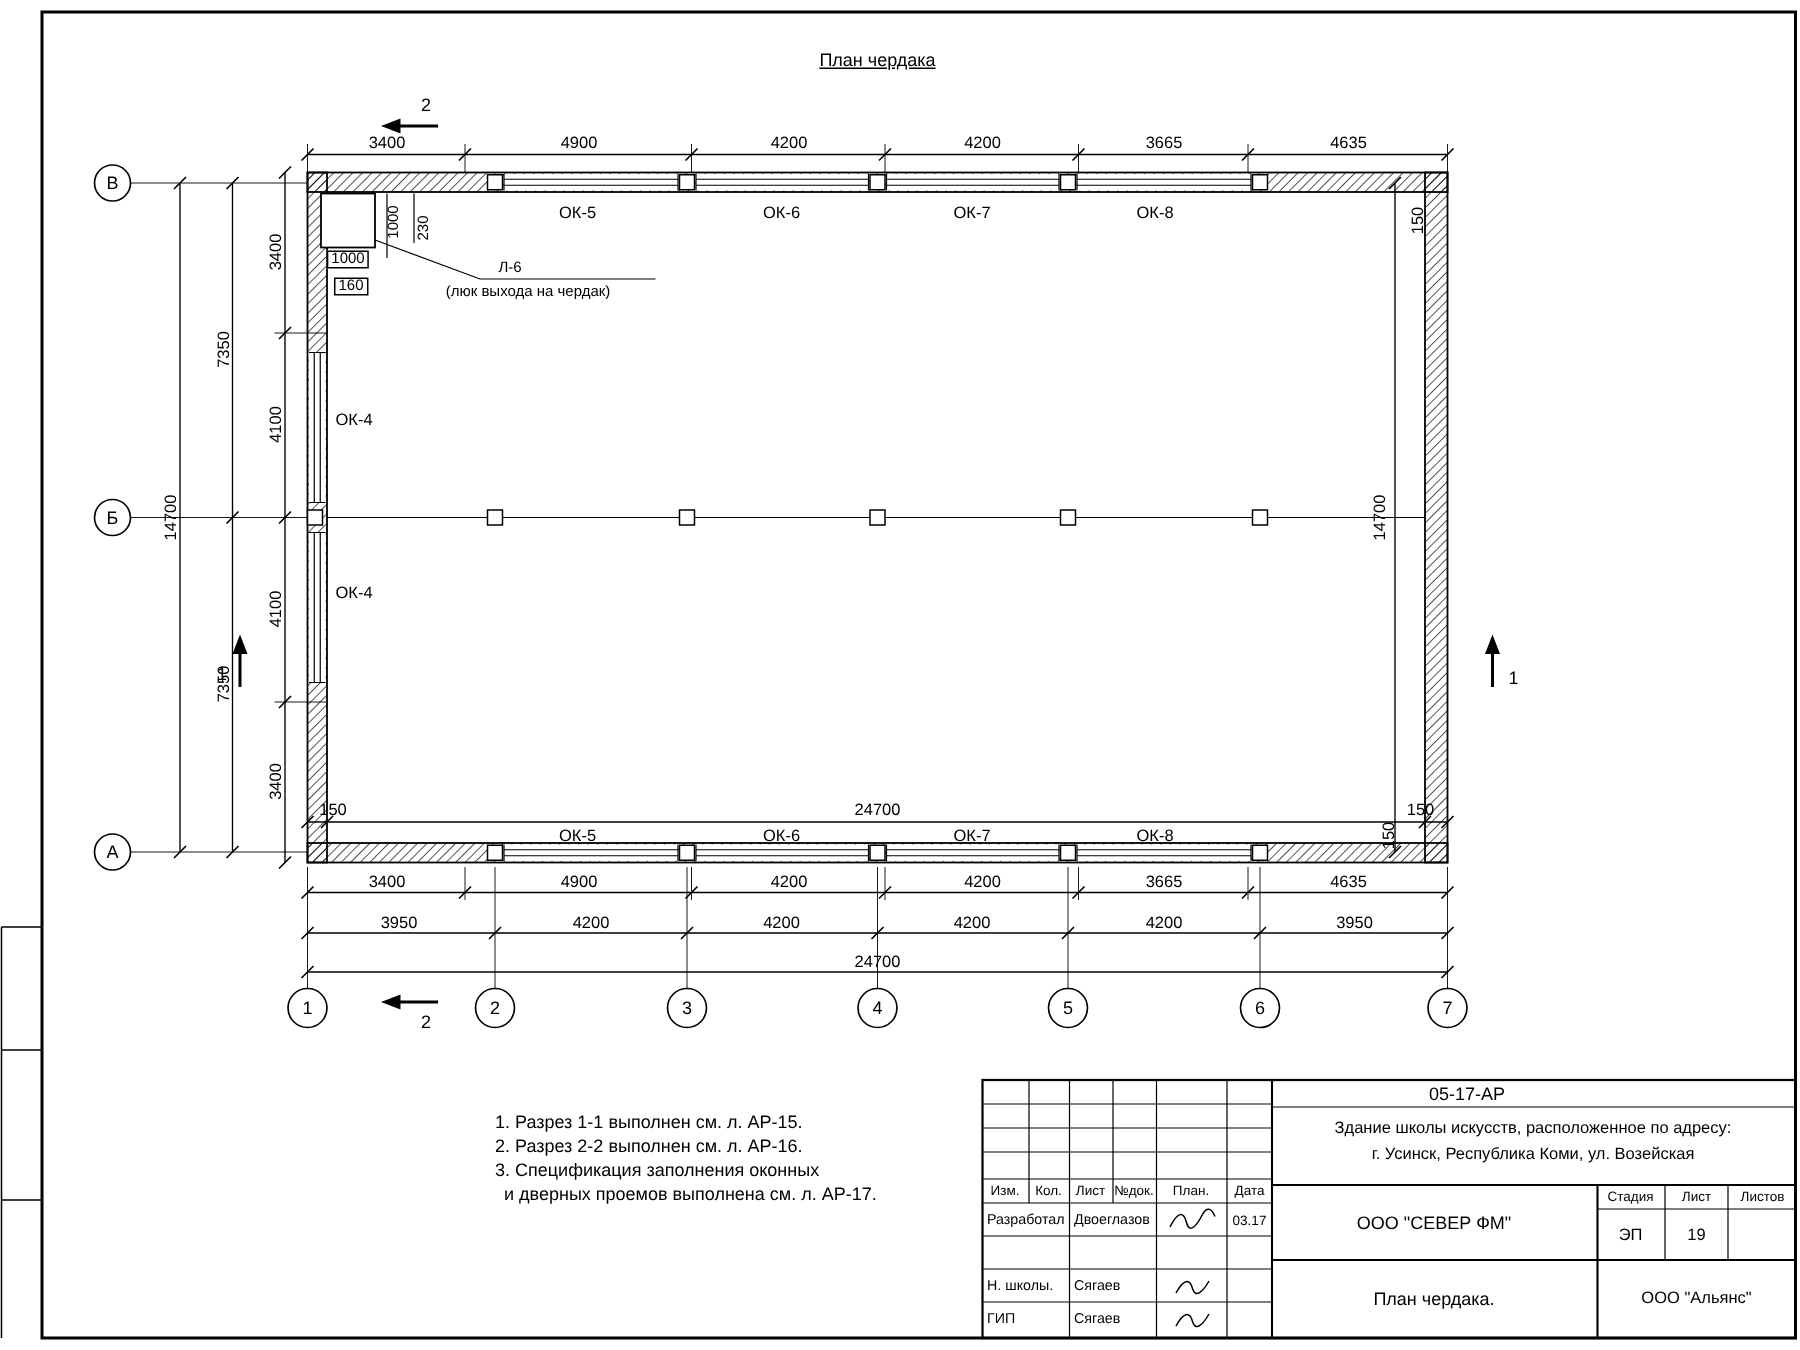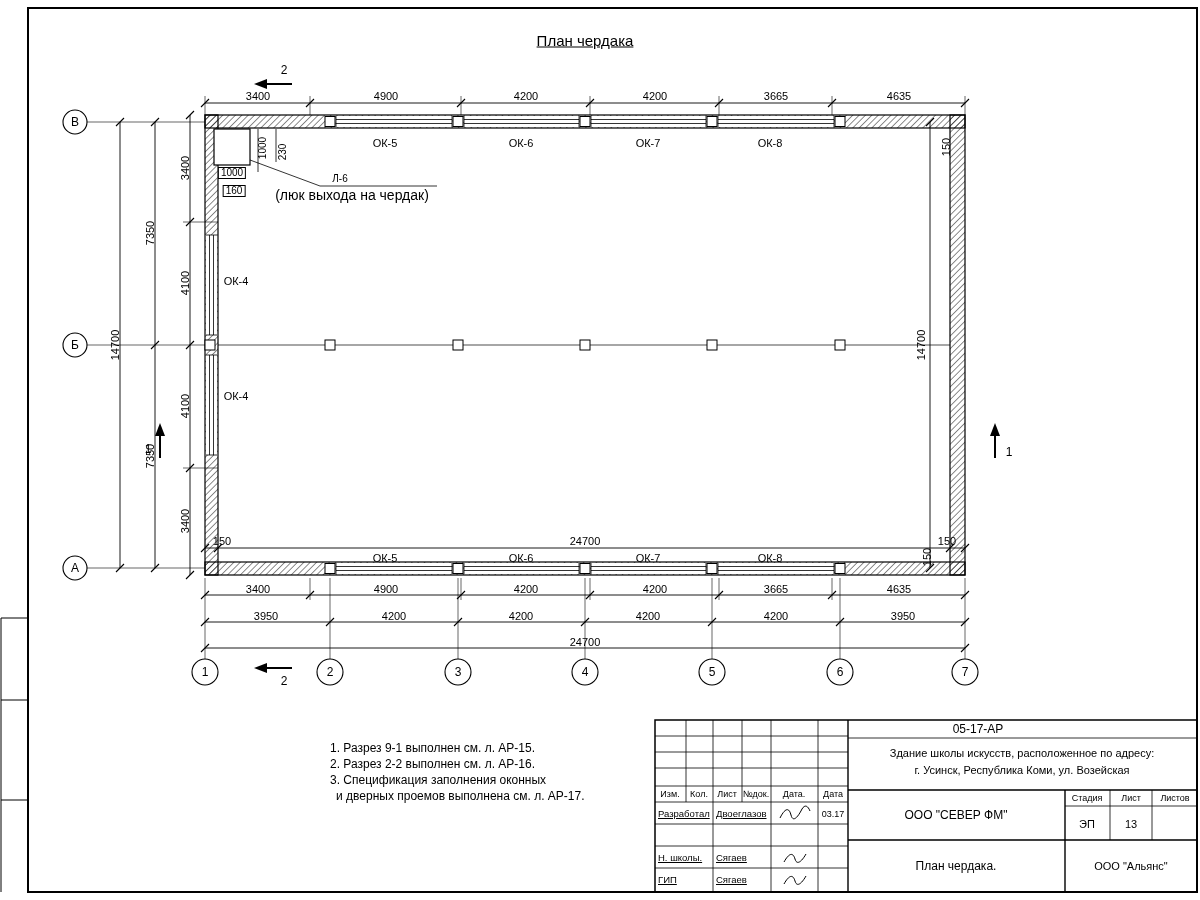--- a/index.html
+++ b/index.html
@@ -1,26 +1,26 @@
 <!DOCTYPE html>
 <html><head>
 <meta charset="utf-8">
 <style>
   html,body{margin:0;padding:0;background:#e8e8e8;}
   .page{position:relative;width:1200px;height:900px;background:#fff;overflow:hidden;
         font-family:"Liberation Sans",sans-serif;color:#000;}
   svg{position:absolute;left:0;top:0;}
   .lbl{position:absolute;transform:translate(-50%,-50%);font-size:11px;line-height:1;white-space:nowrap;}
   .rot{transform:translate(-50%,-50%) rotate(-90deg);}
-  .s8{font-size:14px}.s9{font-size:9px}.s10{font-size:10px}
-  .s12{font-size:12px}.s15{font-size:15px}
+  .s8{font-size:10px}.s9{font-size:9px}.s10{font-size:10px}
+  .s12{font-size:12px}.s15{font-size:12px}
   .u{text-decoration:underline;}
   .boxed{border:1px solid #000;padding:0 2px;background:#fff;font-size:10px;}
   .txt{position:absolute;font-size:12px;line-height:16px;white-space:nowrap;}
-  .tb{position:absolute;font-size:9.5px;line-height:11px;white-space:nowrap;text-decoration:underline;}
+  .tb{position:absolute;font-size:9.5px;line-height:11px;white-space:nowrap;}
 </style>
 </head>
 <body>
 
 <div class="page">
 
 <svg width="1200" height="900" viewBox="0 0 1200 900">
   <defs>
     <pattern id="hatch" patternUnits="userSpaceOnUse" width="4.5" height="4.5" patternTransform="rotate(45)">
       <line x1="0" y1="0" x2="0" y2="4.5" stroke="#000" stroke-width="0.9"></line>
@@ -203,46 +203,46 @@
 <div class="lbl s12" style="left:585px;top:672px">4</div>
 <div class="lbl s12" style="left:712px;top:672px">5</div>
 <div class="lbl s12" style="left:840px;top:672px">6</div>
 <div class="lbl s12" style="left:965px;top:672px">7</div>
 
 <div class="lbl s12" style="left:284px;top:70px">2</div>
 <div class="lbl s12" style="left:284px;top:681px">2</div>
 <div class="lbl s12" style="left:148px;top:449px">1</div>
 <div class="lbl s12" style="left:1009px;top:452px">1</div>
 
-<div class="txt" style="left:330px;top:740px">1. Разрез 9-1 выполнен см. л. АР-15.</div>
+<div class="txt" style="left:330px;top:740px">1. Разрез 1-1 выполнен см. л. АР-15.</div>
 <div class="txt" style="left:330px;top:756px">2. Разрез 2-2 выполнен см. л. АР-16.</div>
 <div class="txt" style="left:330px;top:772px">3. Спецификация заполнения оконных</div>
 <div class="txt" style="left:336px;top:788px">и дверных проемов выполнена см. л. АР-17.</div>
 
 <div class="lbl s12" style="left:978px;top:729px">05-17-АР</div>
 <div class="lbl" style="left:1022px;top:753px">Здание школы искусств, расположенное по адресу:</div>
 <div class="lbl" style="left:1022px;top:770px">г. Усинск, Республика Коми, ул. Возейская</div>
 
 <div class="lbl s9" style="left:670px;top:794px">Изм.</div>
 <div class="lbl s9" style="left:699px;top:794px">Кол.</div>
 <div class="lbl s9" style="left:727px;top:794px">Лист</div>
 <div class="lbl s9" style="left:756px;top:794px">№док.</div>
-<div class="lbl s9" style="left:794px;top:794px">Дата.</div>
+<div class="lbl s9" style="left:794px;top:794px">План.</div>
 <div class="lbl s9" style="left:833px;top:794px">Дата</div>
 
 <div class="tb" style="left:658px;top:808px">Разработал</div>
 <div class="tb" style="left:716px;top:808px">Двоеглазов</div>
 <div class="lbl s9" style="left:833px;top:814px">03.17</div>
 <div class="tb" style="left:658px;top:852px">Н. школы.</div>
 <div class="tb" style="left:716px;top:852px">Сягаев</div>
 <div class="tb" style="left:658px;top:874px">ГИП</div>
 <div class="tb" style="left:716px;top:874px">Сягаев</div>
 
 <div class="lbl s12" style="left:956px;top:815px">ООО "СЕВЕР ФМ"</div>
 <div class="lbl s9" style="left:1087px;top:798px">Стадия</div>
 <div class="lbl s9" style="left:1131px;top:798px">Лист</div>
 <div class="lbl s9" style="left:1175px;top:798px">Листов</div>
 <div class="lbl" style="left:1087px;top:824px">ЭП</div>
-<div class="lbl" style="left:1131px;top:824px">13</div>
+<div class="lbl" style="left:1131px;top:824px">19</div>
 <div class="lbl s12" style="left:956px;top:866px">План чердака.</div>
 <div class="lbl" style="left:1131px;top:866px">ООО "Альянс"</div>
 
 </div>
 
 </body></html>

